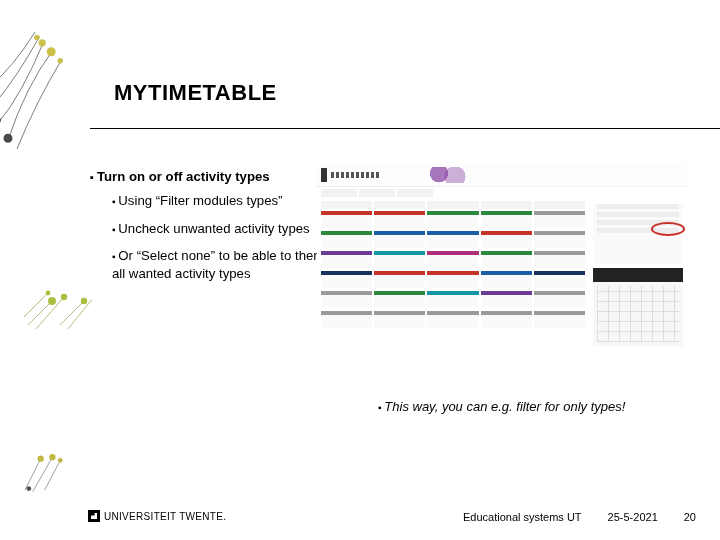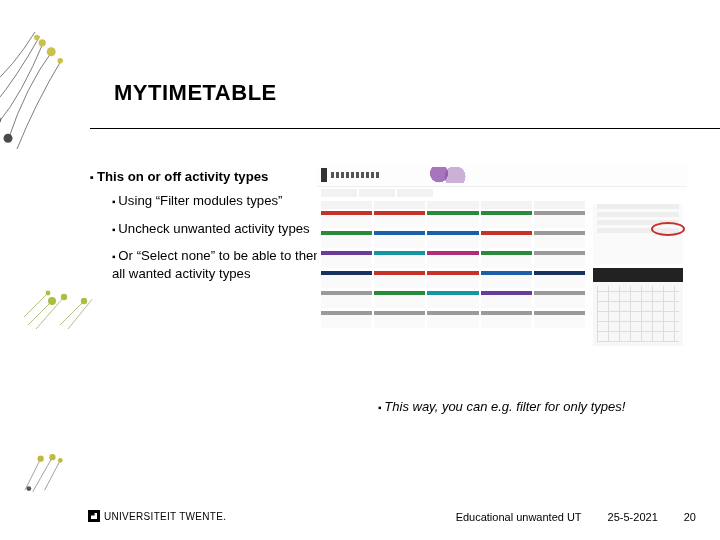--- a/index.html
+++ b/index.html
@@ -217,21 +217,21 @@
 </div>
 
 <div class="title-block">
   <div class="title">MYTIMETABLE</div>
 </div>
 <div class="hr"></div>
 
 <div class="content">
   <ul class="bul">
     <li>
-      <span class="bold">This on or off activity types</span>
+      <span class="bold">Turn on or off activity types</span>
       <ul class="sub">
         <li>Using “Filter modules types”</li>
         <li>Uncheck unwanted activity types</li>
         <li>Or “Select none” to be able to then check all wanted activity types</li>
       </ul>
     </li>
   </ul>
 </div>
 
 <div class="screenshot">
@@ -314,16 +314,16 @@
 
 <div class="right-bullets">
   <div class="nb">This way, you can e.g. filter for only types!</div>
 </div>
 
 <div class="footer-logo">
   <div class="sq"></div>
   <span>UNIVERSITEIT TWENTE.</span>
 </div>
 <div class="footer-right">
-  <span>Educational unwanted UT</span>
+  <span>Educational systems UT</span>
   <span>25-5-2021</span>
   <span>20</span>
 </div>
 
 </body></html>

